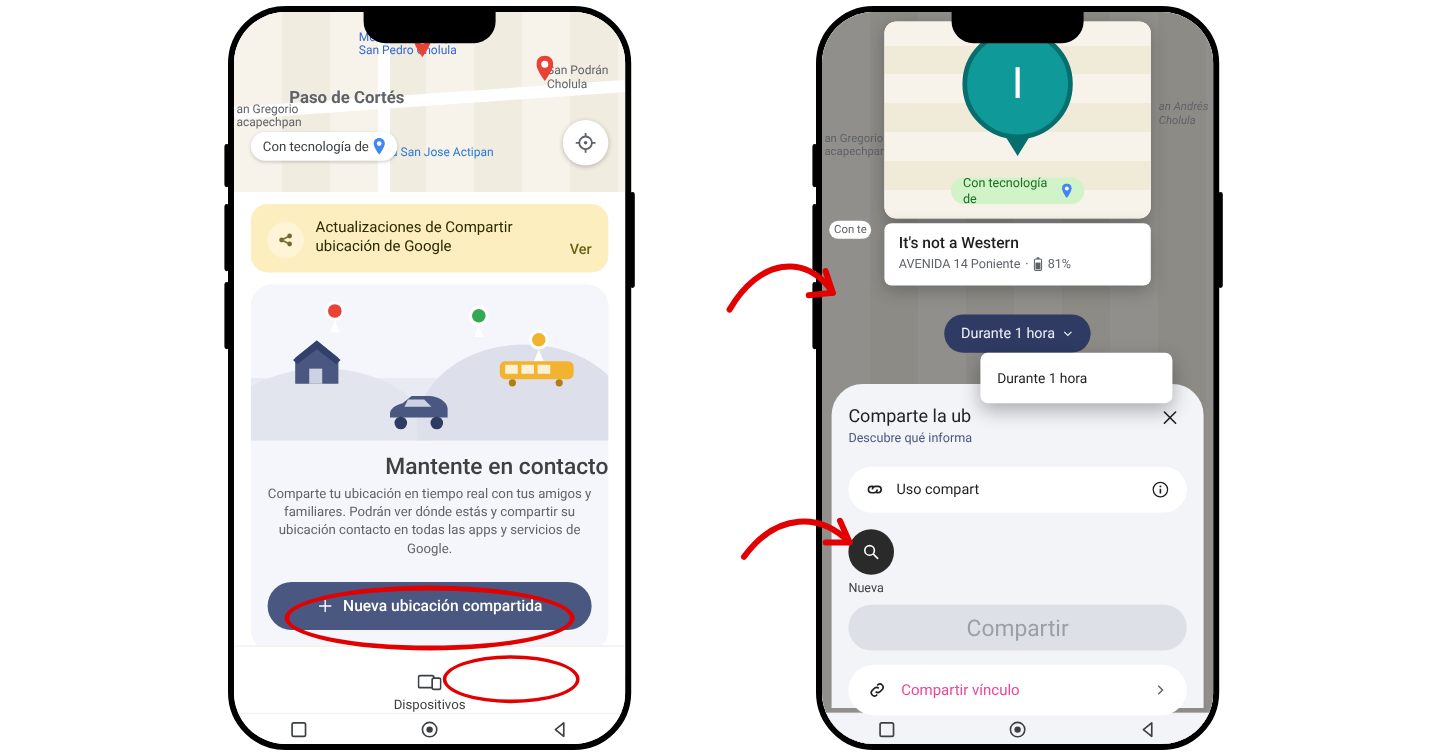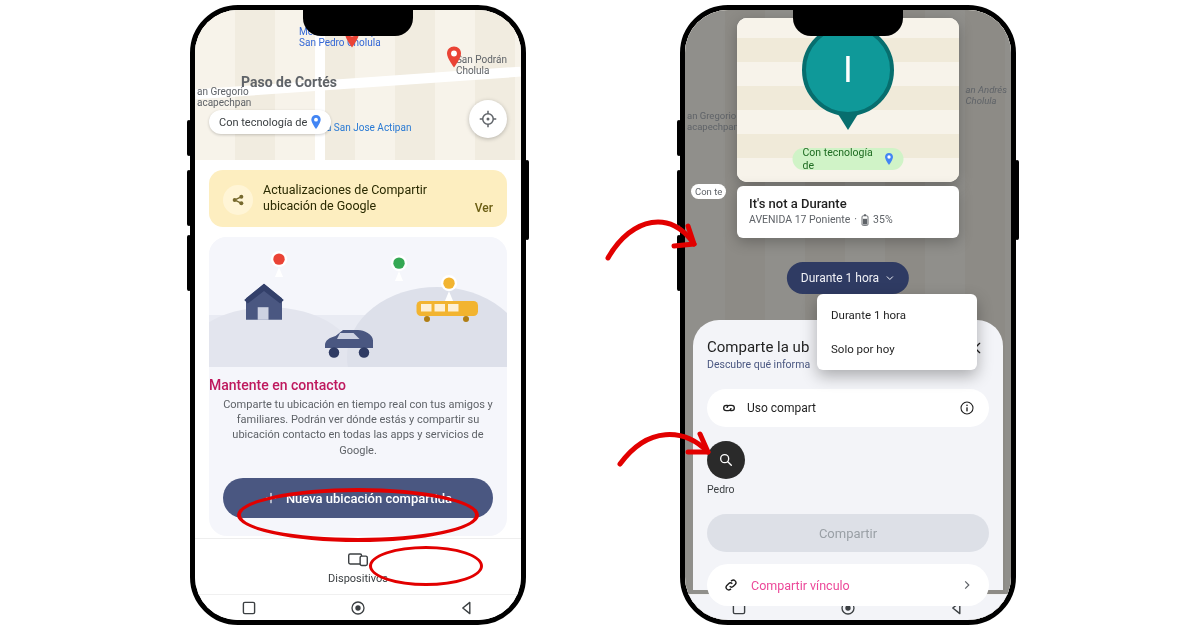--- a/index.html
+++ b/index.html
@@ -77,32 +77,32 @@
   }
   .hill { position:absolute; border-radius:50%; background:#e3e5ee; }
   .illus svg { display:block; }
   .illus .house { position:absolute; left:28px; top:36px; }
   .illus .car   { position:absolute; left:110px; top:88px; }
   .illus .train { position:absolute; right:18px; top:58px; }
   .illus .pin1  { position:absolute; left:60px; top:14px; }
   .illus .pin2  { position:absolute; left:180px; top:18px; }
   .illus .pin3  { position:absolute; right:48px; top:38px; }
 
-  .stay-title { text-align:left; font-size:14px; font-weight:500; color:#be185d; margin:10px 0 4px; }
+  .stay-title { text-align:right; font-size:19px; font-weight:500; color:#404040; margin:10px 0 4px; }
   .stay-desc  { text-align:center; font-size:11px; color:#5f6368; line-height:1.4; padding:0 14px 14px; }
 
   .cta-btn {
     margin:6px 14px 18px; height:40px; border-radius:20px;
     background:#4a5781; color:#fff; display:flex; align-items:center; justify-content:center;
     gap:8px; font-size:13px; font-weight:500;
   }
 
   .tabbar {
     position:absolute; left:0; right:0; bottom:26px; height:56px;
-    background:#fff; border-top:1px solid #eee; display:flex;
+    background:#fff; border-top:1px solid #eee; display:flex;align-items:flex-end;
   }
   .tab { flex:1; display:flex; flex-direction:column; align-items:center; justify-content:center; gap:2px; font-size:11px; color:#3c4043; }
   .tab .ticon { width:40px; height:22px; border-radius:11px; display:flex; align-items:center; justify-content:center; }
   .tab.active .ticon { background:#e2e6ef; }
   .tab .beta { font-size:9px; color:#4a5781; margin-left:3px; font-weight:500; }
 
   .navbar {
     position:absolute; left:0; right:0; bottom:0; height:26px;
     background:#fff; display:flex; align-items:center; justify-content:space-around;
     border-top:1px solid #f0f0f0;
@@ -175,22 +175,22 @@
     justify-content:space-between;
   }
   .sheet .row-shared .lft { display:flex; align-items:center; gap:10px; }
   .sheet .search-col { margin-top:14px; display:flex; flex-direction:column; align-items:flex-start; gap:4px; }
   .sheet .circ-btn {
     width:38px; height:38px; border-radius:50%; background:#2a2a2a;
     display:flex; align-items:center; justify-content:center;
   }
   .sheet .circ-lbl { font-size:10.5px; color:#3c4043; }
   .sheet .share-btn {
-    margin-top:18px; height:38px; border-radius:20px; background:#dde0e7; color:#9aa0a6;
-    display:flex; align-items:center; justify-content:center; font-size:13px;
+    margin-top:8px; height:38px; border-radius:20px; background:#dde0e7; color:#9aa0a6;
+    display:flex; align-items:center; justify-content:center; font-size:19px;
   }
   .sheet .link-row {
     margin-top:12px; height:42px; border-radius:22px; background:#fff;
     display:flex; align-items:center; padding:0 16px; gap:12px; font-size:12.5px; color:#ec4899;
     justify-content:space-between;
   }
 
   .dd-menu {
     position:absolute; top:284px; right:34px; width:160px; background:#fff;
     border-radius:6px; box-shadow:0 6px 16px rgba(0,0,0,.3); z-index:25;
@@ -413,32 +413,32 @@
           <span class="ico">
             <svg width="9" height="12" viewBox="0 0 24 36">
                 <path fill="#4285f4" d="M12 0C5 0 0 5 0 12c0 8 12 24 12 24s12-16 12-24C24 5 19 0 12 0z"></path>
                 <circle cx="12" cy="12" r="5" fill="#fff"></circle>
               </svg>
           </span>
         </div>
       </div>
 
       <div class="r-person-card">
-        <div class="pname">It's not a Durante</div>
+        <div class="pname">It's not a Western</div>
         <div class="pmeta">
-          <span>AVENIDA 17 Poniente</span>
+          <span>AVENIDA 14 Poniente</span>
           <span>·</span>
           <span class="ico">
             <svg width="8" height="12" viewBox="0 0 12 20">
                 <rect x="1" y="3" width="10" height="16" rx="2" fill="none" stroke="#5f6368" stroke-width="1.5"></rect>
                 <rect x="4" y="0.5" width="4" height="3" rx="1" fill="#5f6368"></rect>
                 <rect x="2.5" y="8" width="7" height="9.5" fill="#5f6368"></rect>
               </svg>
           </span>
-          <span>35%</span>
+          <span>81%</span>
         </div>
       </div>
 
       <div class="dur-chip">
         <span>Durante 1 hora</span>
         <span class="ico">
           <svg width="10" height="10" viewBox="0 0 20 20">
               <path d="M4 7l6 6 6-6" fill="none" stroke="#f0f1f6" stroke-width="2"></path>
             </svg>
         </span>
@@ -475,21 +475,21 @@
 
         <div class="search-col">
           <div class="circ-btn">
             <span class="ico">
               <svg width="16" height="16" viewBox="0 0 24 24">
                   <circle cx="10" cy="10" r="6" fill="none" stroke="#fff" stroke-width="2"></circle>
                   <path d="M15 15l5 5" stroke="#fff" stroke-width="2" stroke-linecap="round"></path>
                 </svg>
             </span>
           </div>
-          <div class="circ-lbl">Pedro</div>
+          <div class="circ-lbl">Nueva</div>
         </div>
 
         <div class="share-btn">
           <span>Compartir</span>
         </div>
 
         <div class="link-row">
           <div style="display:flex;align-items:center;gap:12px;">
             <span class="ico">
               <svg width="16" height="16" viewBox="0 0 24 24">
@@ -501,21 +501,20 @@
           <span class="ico">
             <svg width="12" height="12" viewBox="0 0 20 20">
                 <path d="M7 4l6 6-6 6" fill="none" stroke="#5f6368" stroke-width="2"></path>
               </svg>
           </span>
         </div>
       </div>
 
       <div class="dd-menu">
         <div class="opt">Durante 1 hora</div>
-        <div class="opt">Solo por hoy</div>
       </div>
 
       <div class="navbar" style="background:#f3f4f8;">
         <span class="ico">
             <svg width="14" height="14" viewBox="0 0 20 20">
               <rect x="2" y="2" width="16" height="16" rx="2" fill="none" stroke="#3c4043" stroke-width="2"></rect>
             </svg>
           </span>
         <span class="ico">
             <svg width="16" height="16" viewBox="0 0 24 24">

